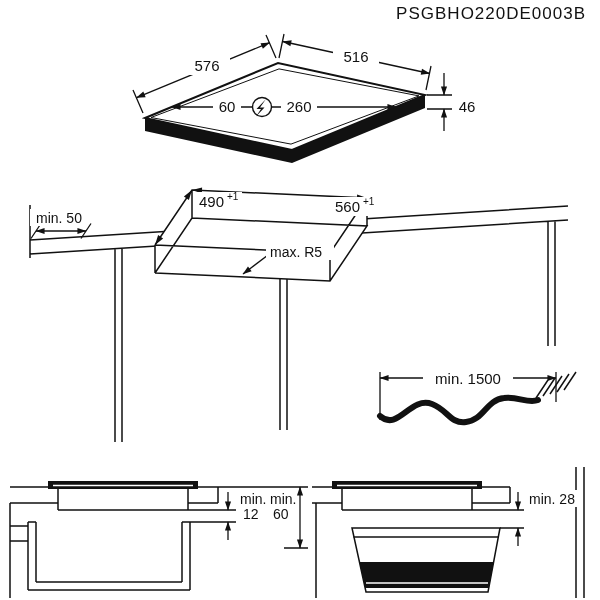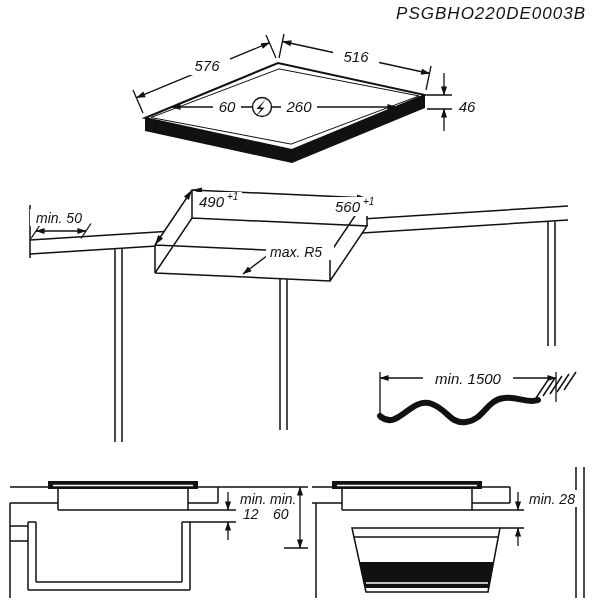--- a/index.html
+++ b/index.html
@@ -1,17 +1,17 @@
 <!DOCTYPE html>
 <html><head>
 <meta charset="utf-8">
 <style>
   html,body{margin:0;padding:0;background:#fff;}
   .stage{position:relative;width:600px;height:600px;background:#ffffff;overflow:hidden;
-         font-family:"Liberation Sans",sans-serif;font-style:italic;}
+         font-family:"Liberation Sans",sans-serif;}
   svg{position:absolute;left:0;top:0;}
   svg text{font-family:"Liberation Sans",sans-serif;fill:#111;}
   .lbl{font-size:15px;}
   .lbl-sm{font-size:14px;}
   .sup{font-size:10px;}
   .title-text{font-size:17px;letter-spacing:1px;}
 </style>
 </head>
 <body>
 

